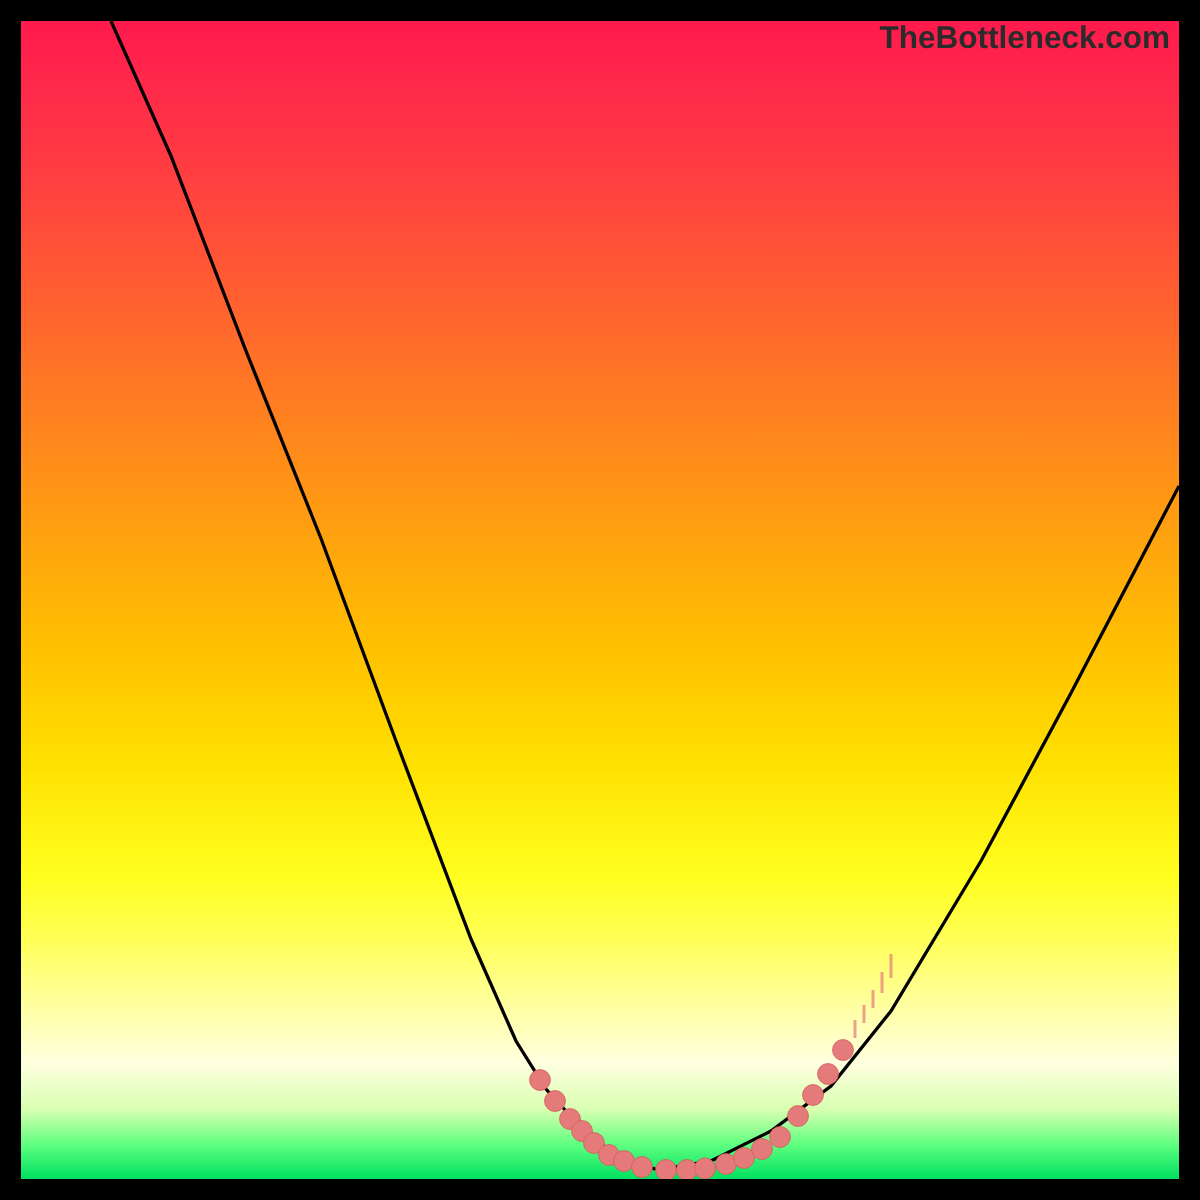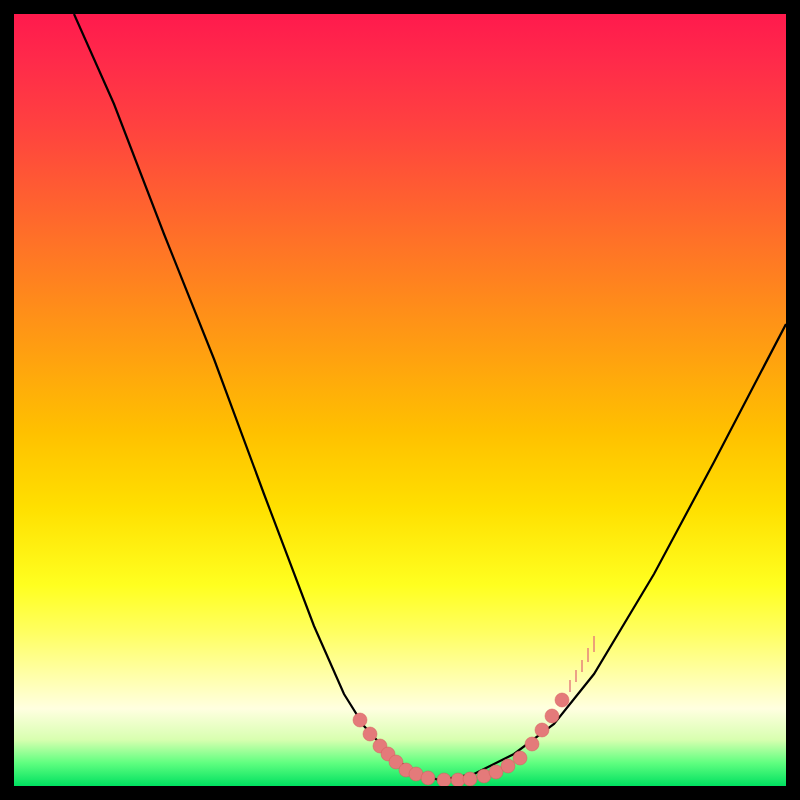--- a/index.html
+++ b/index.html
@@ -81,20 +81,21 @@
     opacity: 0.7;
   }
 </style>
 </head>
 <body>
 
 <div class="frame">
   <div class="plot-area">
     <div class="gradient-bg"></div>
 
+    <div class="watermark">TheBottleneck.com</div>
 
     <svg class="lines" viewBox="0 0 772 772" preserveAspectRatio="none">
       <path id="curve-left" fill="none" stroke="#000000" stroke-width="2.2" d="M60 0 L100 90 L150 220 L200 345 L250 480 L300 612 L330 680 L350 712 L380 745 L405 760 L425 766"></path>
       <path id="curve-right" fill="none" stroke="#000000" stroke-width="2.2" d="M425 766 L460 760 L500 740 L540 710 L580 660 L640 560 L700 448 L772 310"></path>
       <g id="dots-left">
           <circle cx="346" cy="706" r="7" class="dot"></circle>
           <circle cx="356" cy="720" r="7" class="dot"></circle>
           <circle cx="366" cy="732" r="7" class="dot"></circle>
           <circle cx="374" cy="740" r="7" class="dot"></circle>
           <circle cx="382" cy="748" r="7" class="dot"></circle>

